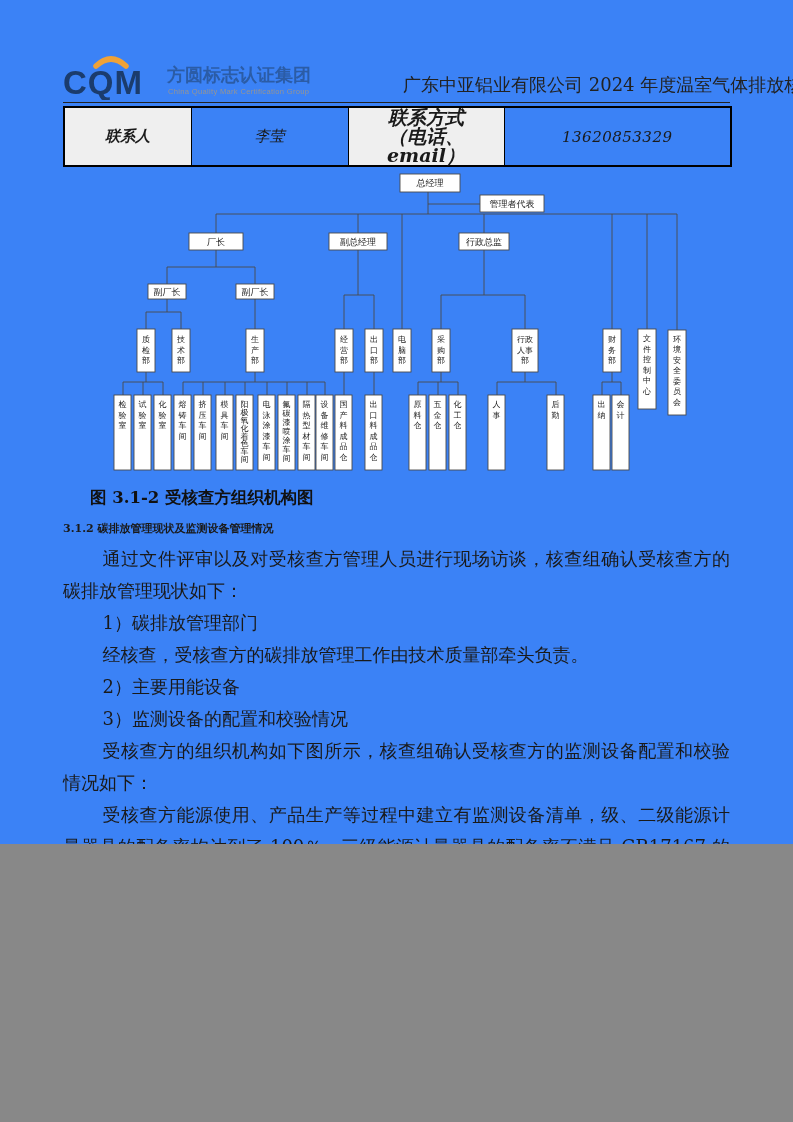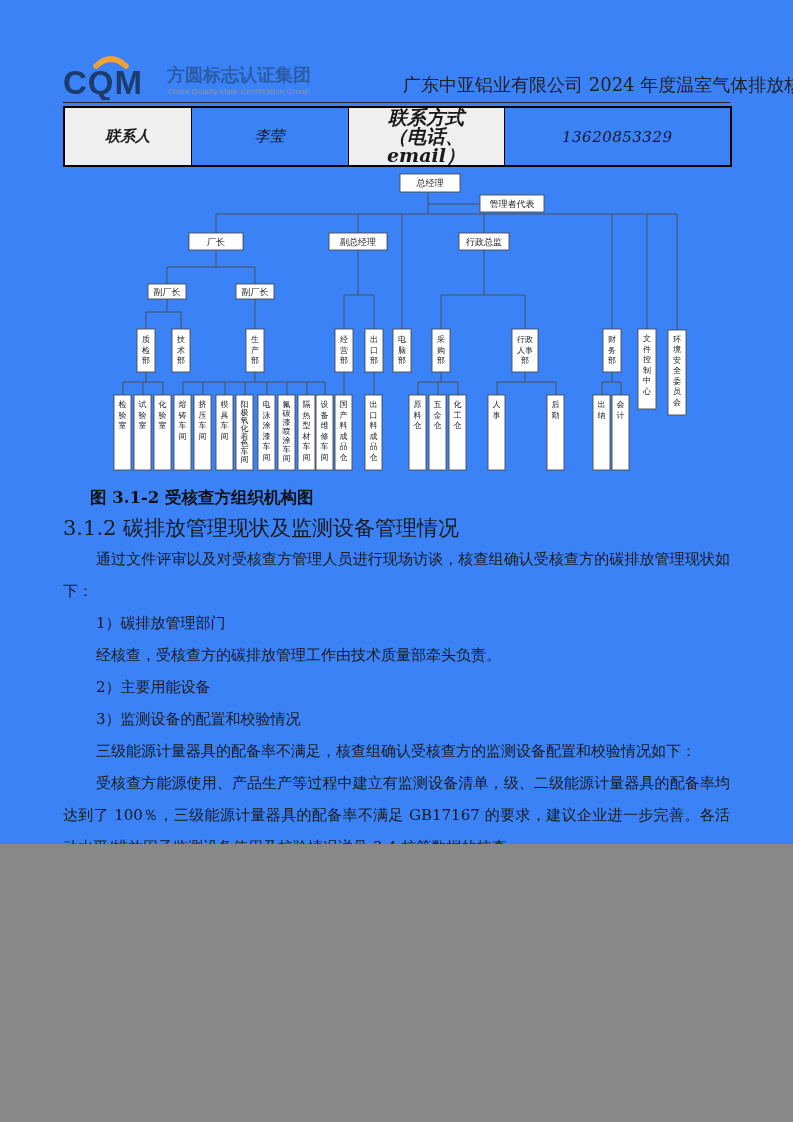--- a/index.html
+++ b/index.html
@@ -35,22 +35,22 @@
   td.lbl div{line-height:19px;font-size:19px;}
   td.val-num{font-size:16px;letter-spacing:0.5px;}
   
   p.intro{margin:8px 0 0 0;font-size:17px;line-height:30px;text-indent:2.8em;text-align:justify;}
   figure{margin:0 0 0 27px;padding:0;}
   #orgchart-svg{display:block;}
   #orgchart-svg text{font-family:"DejaVu Serif","Liberation Serif",serif;fill:#222;}
   figcaption{
     width:620px;text-align:left;font-weight:bold;font-size:16.5px;line-height:26px;color:#111;
   }
-  h3.sec{margin:5px 0 2px 0;font-size:21px;line-height:25px;font-weight:normal;}
-  #paragraphs p{margin:0;font-size:15px;line-height:32px;text-indent:2.2em;text-align:justify;}
+  h3.sec{margin:5px 0 2px 0;font-size:11px;line-height:25px;font-weight:bold;}
+  #paragraphs p{margin:0;font-size:18px;line-height:32px;text-indent:2.2em;text-align:justify;}
   .page-num{width:667px;text-align:center;font-size:14px;margin-top:3px;line-height:20px;}
 </style>
 </head>
 <body>
 
 <div class="page">
 
   <header>
     <div class="header-top">
       <div class="logo">
@@ -313,19 +313,19 @@
   </figure>
 
   <h3 class="sec">3.1.2  碳排放管理现状及监测设备管理情况</h3>
 
   <div id="paragraphs">
       <p>通过文件评审以及对受核查方管理人员进行现场访谈，核查组确认受核查方的碳排放管理现状如下：</p>
       <p>1）碳排放管理部门</p>
       <p>经核查，受核查方的碳排放管理工作由技术质量部牵头负责。</p>
       <p>2）主要用能设备</p>
       <p>3）监测设备的配置和校验情况</p>
-      <p>三级能源计量器具的配备率不满足，核查组确认受核查方的监测设备配置和校验情况如下：</p>
+      <p>受核查方的组织机构如下图所示，核查组确认受核查方的监测设备配置和校验情况如下：</p>
       <p>受核查方能源使用、产品生产等过程中建立有监测设备清单，级、二级能源计量器具的配备率均达到了 100％，三级能源计量器具的配备率不满足 GB17167 的要求，建议企业进一步完善。各活动水平/排放因子监测设备使用及校验情况详见 3.4 核算数据的核查。</p>
     </div>
 
   <div class="page-num">6</div>
 
 </div>
 
 </body></html>

